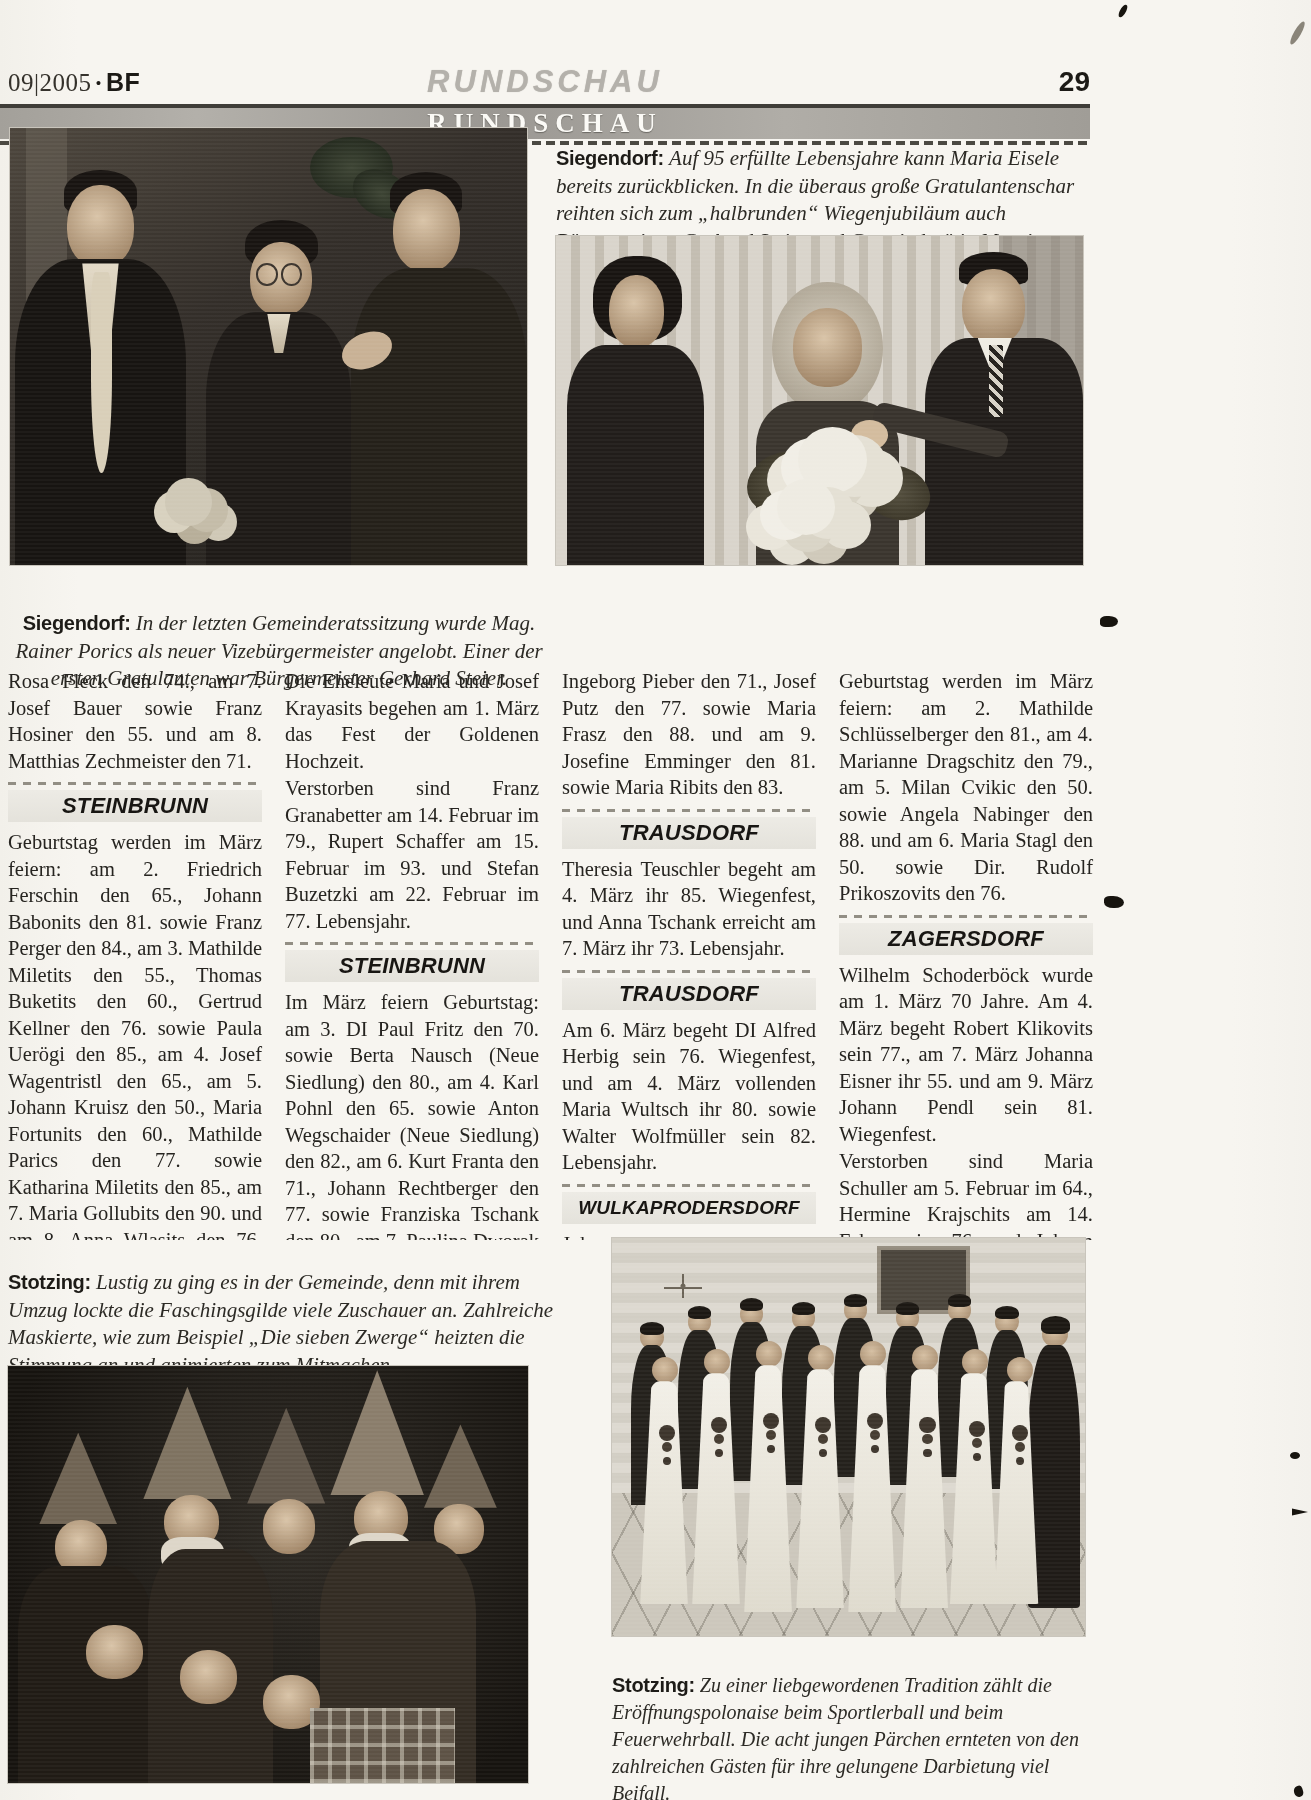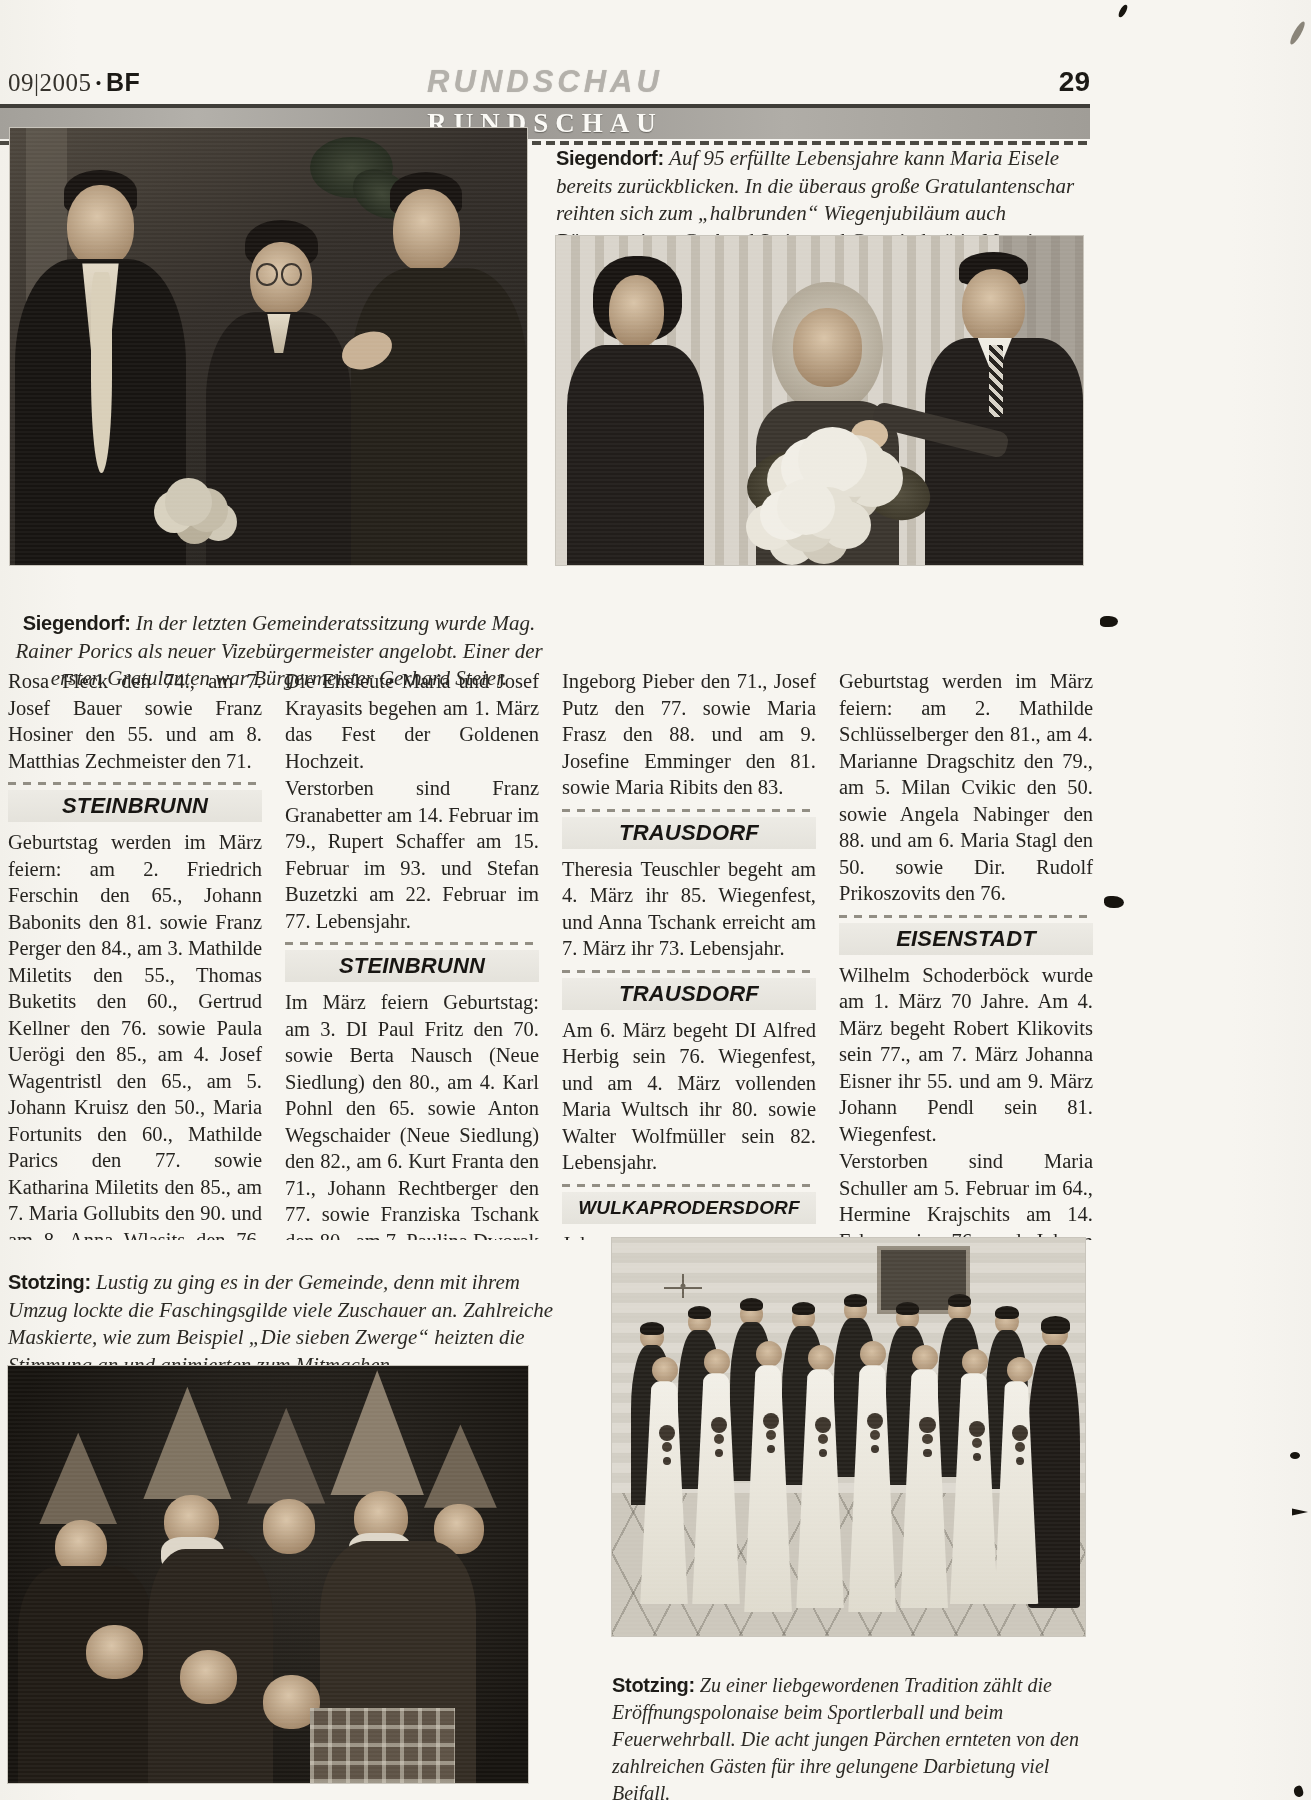--- a/index.html
+++ b/index.html
@@ -228,21 +228,21 @@
       <div class="sec">
         <div class="dash"></div>
         <h3 style="font-size:19px;">WULKAPRODERSDORF</h3>
       </div>
       <p>Johann Leitner beging am 1. März sein 55. Wiegenfest.</p>
     </div>
     <div class="col">
       <p>Geburtstag werden im März feiern: am 2. Mathilde Schlüsselberger den 81., am 4. Marianne Dragschitz den 79., am 5. Milan Cvikic den 50. sowie Angela Nabinger den 88. und am 6. Maria Stagl den 50. sowie Dir. Rudolf Prikoszovits den 76.</p>
       <div class="sec">
         <div class="dash"></div>
-        <h3>EISENSTADT</h3>
+        <h3>ZAGERSDORF</h3>
       </div>
       <p>Wilhelm Schoderböck wurde am 1. März 70 Jahre. Am 4. März begeht Robert Klikovits sein 77., am 7. März Johanna Eisner ihr 55. und am 9. März Johann Pendl sein 81. Wiegenfest.</p>
       <p>Verstorben sind Maria Schuller am 5. Februar im 64., Hermine Krajschits am 14. Februar im 76. und Johann Weiser am 15. Februar im 90. Lebensjahr.</p>
     </div>
   </section>
 
   <p class="caption cap-bl">
     <strong>Stotzing:</strong>
     <em>Lustig zu ging es in der Gemeinde, denn mit ihrem Umzug lockte die Faschingsgilde viele Zuschauer an. Zahlreiche Maskierte, wie zum Beispiel „Die sieben Zwerge“ heizten die Stimmung an und animierten zum Mitmachen.</em>
   </p>

